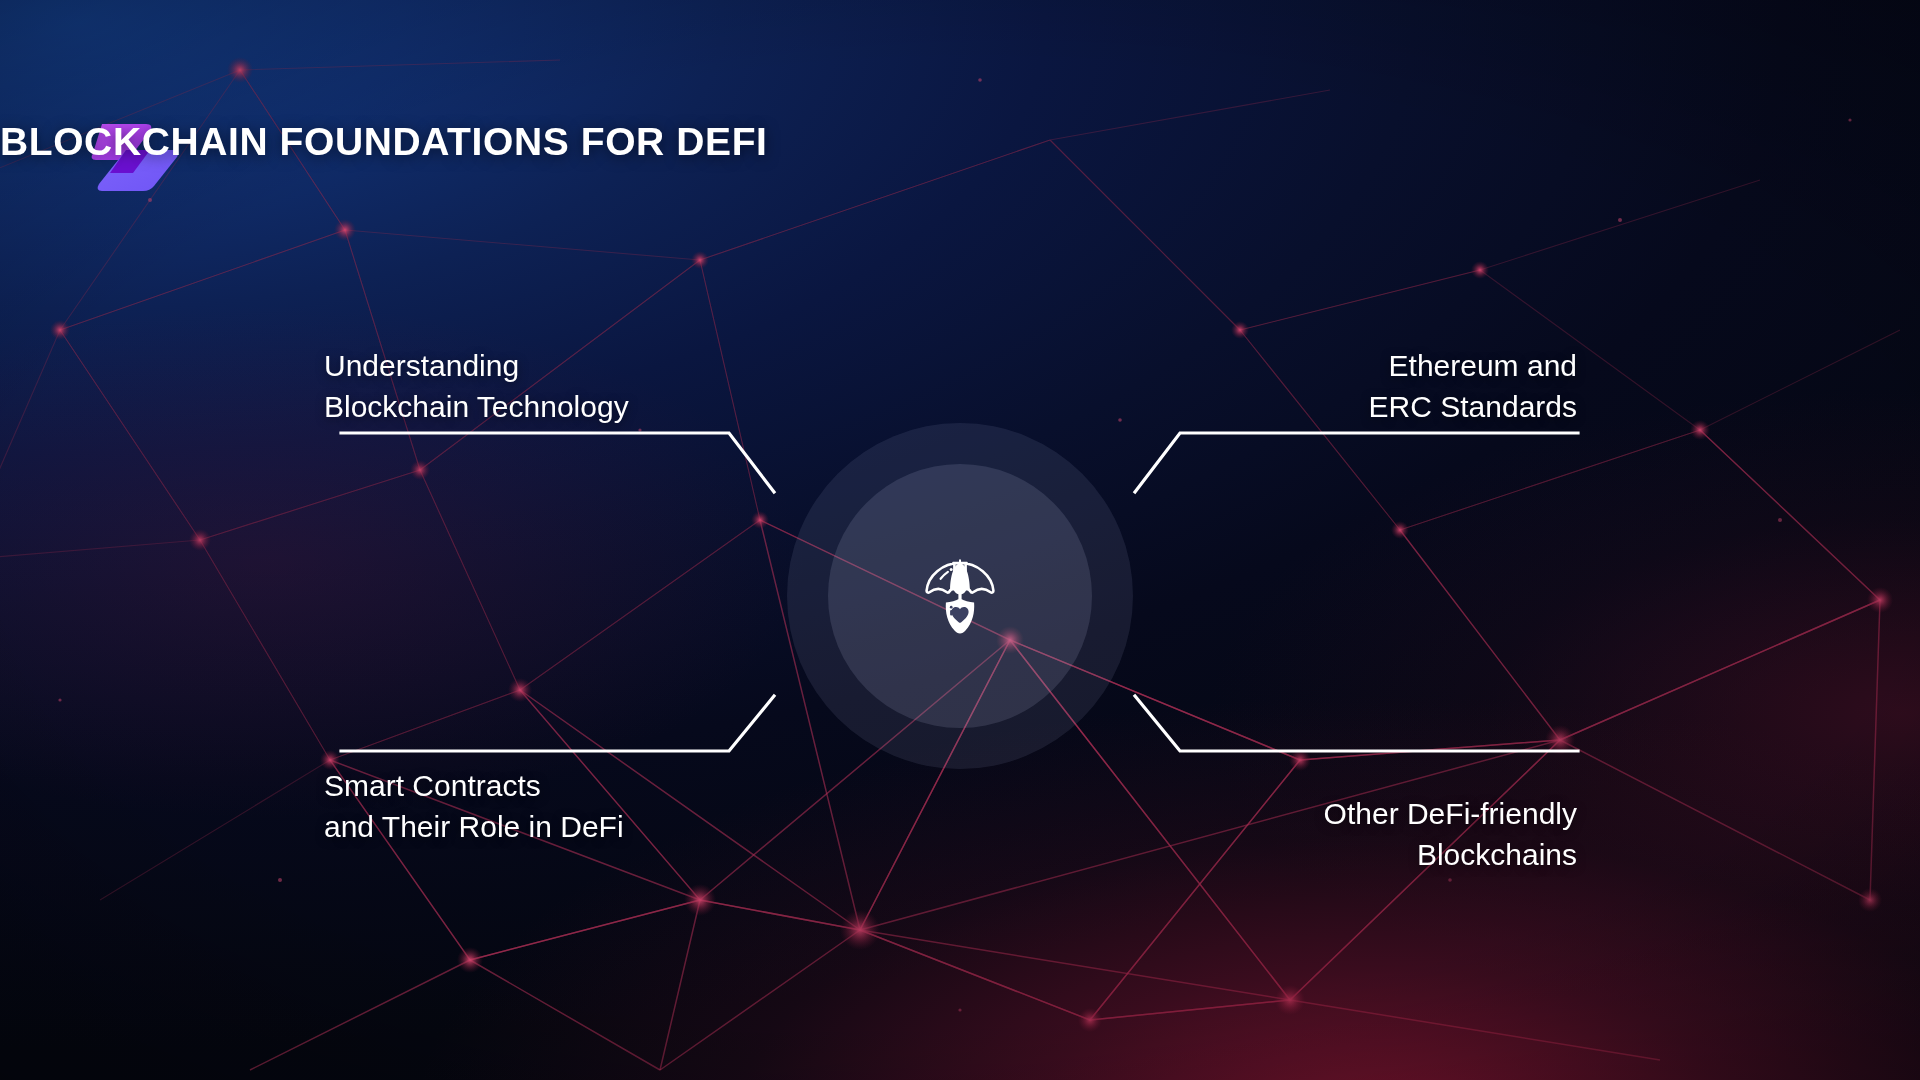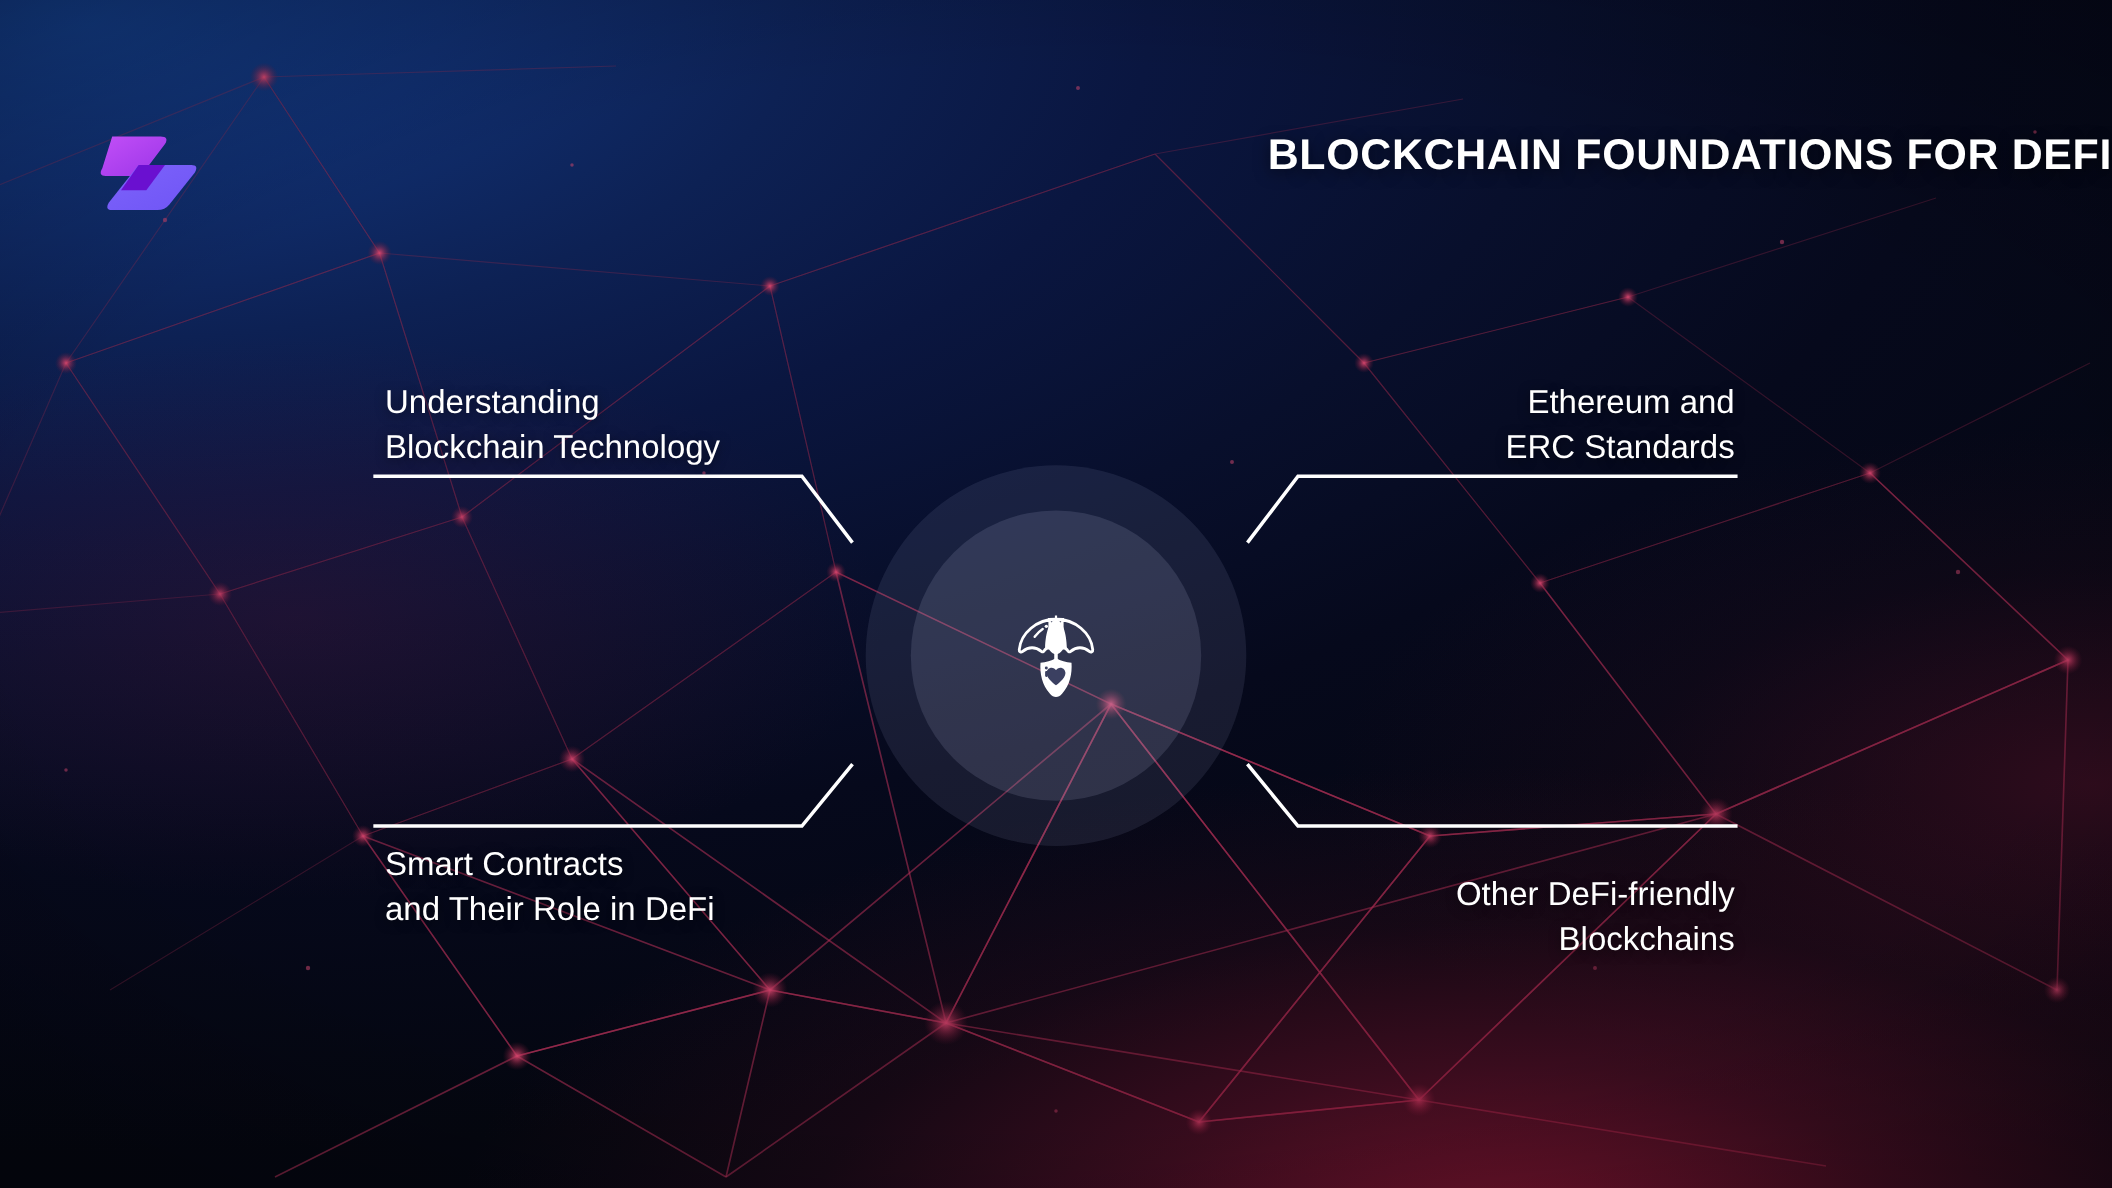--- a/index.html
+++ b/index.html
@@ -28,25 +28,24 @@
     background:
       radial-gradient(95% 85% at 50% 50%, rgba(0,0,0,0) 52%, rgba(0,0,0,0.30) 86%, rgba(0,0,0,0.55) 100%);
   }
   .net{position:absolute;inset:0;}
 
   
   .logo{position:absolute;left:88px;top:120px;width:96px;height:72px;}
 
   
   .title{
-    position:absolute;left:0;right:0;top:120px;text-align:right;
+    position:absolute;left:0;right:0;top:120px;text-align:left;
     color:#ffffff;font-size:39px;font-weight:bold;letter-spacing:0.6px;
     font-family:"Liberation Sans",sans-serif;
     text-shadow:0 2px 14px rgba(0,0,0,0.55);
-    padding-left:45px;
   }
 
   
   .connectors{position:absolute;inset:0;pointer-events:none;}
 
   
   .hub{
     position:absolute;left:787px;top:423px;width:346px;height:346px;
     border-radius:50%;
     background:rgba(150,158,196,0.13);
@@ -59,21 +58,21 @@
   .hub-icon{position:absolute;left:96px;top:92px;width:72px;height:80px;}
 
   
   .label{
     position:absolute;color:#ffffff;
     font-size:30px;line-height:41px;font-weight:400;
     font-family:"Liberation Sans",sans-serif;
     text-shadow:0 2px 10px rgba(0,0,0,0.5);
     white-space:pre-line;
   }
-  .label.left{left:350px;text-align:left;}
+  .label.left{left:324px;text-align:left;}
   .label.right{right:343px;text-align:right;}
   .lbl-tl{top:345px;}
   .lbl-tr{top:345px;}
   .lbl-bl{top:765px;}
   .lbl-br{top:765px;margin-top:28px;}
 </style>
 </head>
 <body>
 
 <div id="slide">

